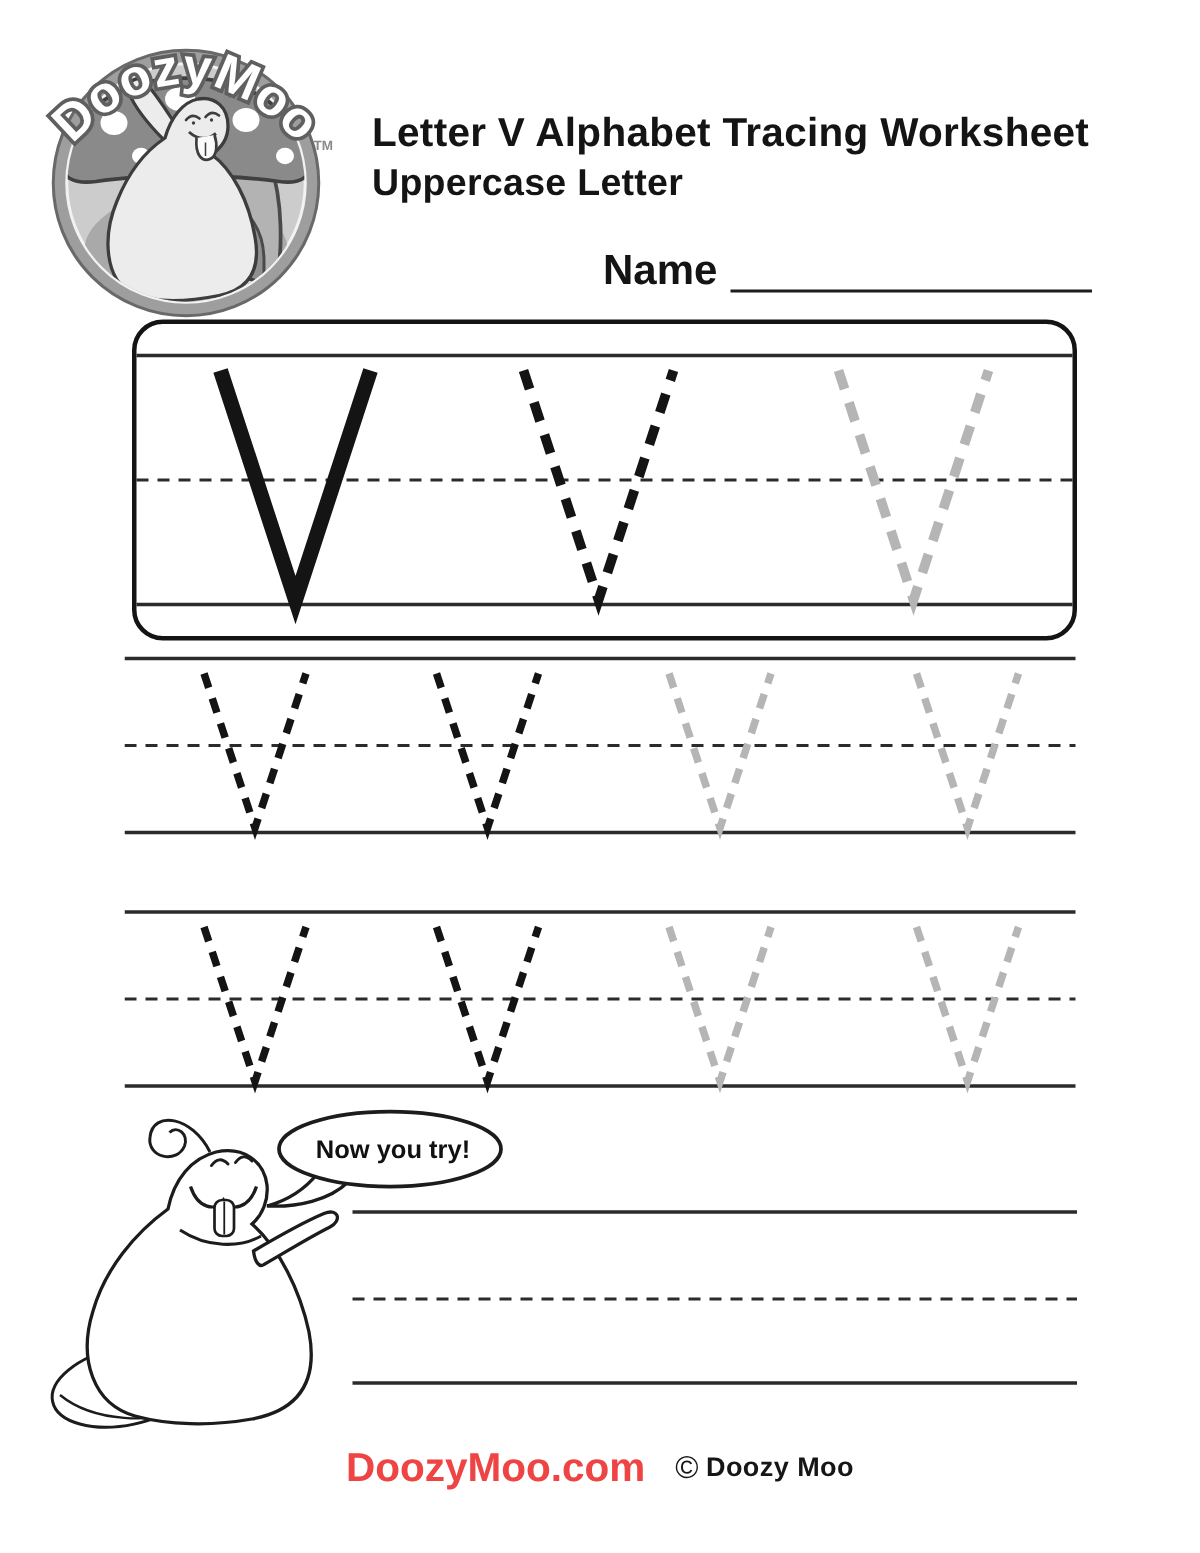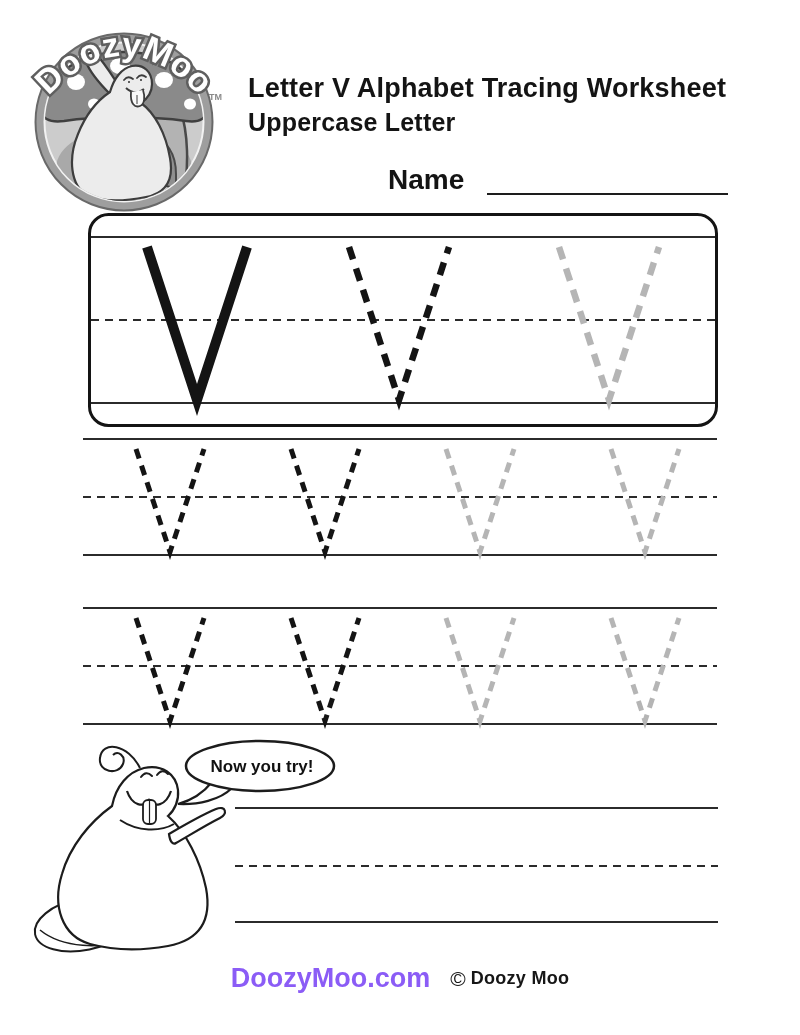--- a/index.html
+++ b/index.html
@@ -6,32 +6,32 @@
   #page{
     position:relative;width:800px;height:1035px;background:#ffffff;
     font-family:"Liberation Sans",sans-serif;color:#141414;overflow:hidden;
   }
   .abs{position:absolute;}
   
   #title-block{left:248px;top:44px;width:505px;margin-top:26px;}
   #page-title{font-size:27px;font-weight:bold;line-height:36px;letter-spacing:.2px;}
   #page-subtitle{font-size:25px;font-weight:bold;line-height:32px;letter-spacing:.2px;}
   
-  #name-label{left:388px;top:164px;font-size:28px;font-weight:bold;}
+  #name-label{left:402px;top:164px;font-size:28px;font-weight:bold;}
   #name-line{left:487px;top:170px;width:241px;height:23px;border-bottom:2.5px solid #1d1d1d;}
   
   #row1-svg{left:83px;top:208px;}
   #row2-svg{left:83px;top:432px;}
   #row3-svg{left:83px;top:601px;}
   #row4-svg{left:233px;top:800px;}
   #mascot-svg{left:28px;top:738px;}
   #logo-svg{left:24px;top:16px;}
   
   #footer{left:0;right:0;top:963px;display:flex;justify-content:center;align-items:center;gap:20px;}
-  #footer-site{font-size:27px;font-weight:bold;color:#8b5cf6;}
+  #footer-site{font-size:27px;font-weight:bold;color:#ef4444;}
   #footer-copy{display:flex;align-items:center;gap:5px;color:#161616;}
   #copy-symbol{font-size:21px;}
   #copy-owner{font-size:18px;font-weight:bold;letter-spacing:.3px;}
   .bubble-text{font:bold 17px "Liberation Sans",sans-serif;fill:#111;}
   .logo-arc-text{font:bold 34px "Liberation Sans",sans-serif;fill:#ffffff;stroke:#5f5f5f;stroke-width:5px;paint-order:stroke;letter-spacing:.5px;}
   .tm-text{font:bold 9px "Liberation Sans",sans-serif;fill:#8a8a8a;}
 </style>
 </head>
 <body>
 

